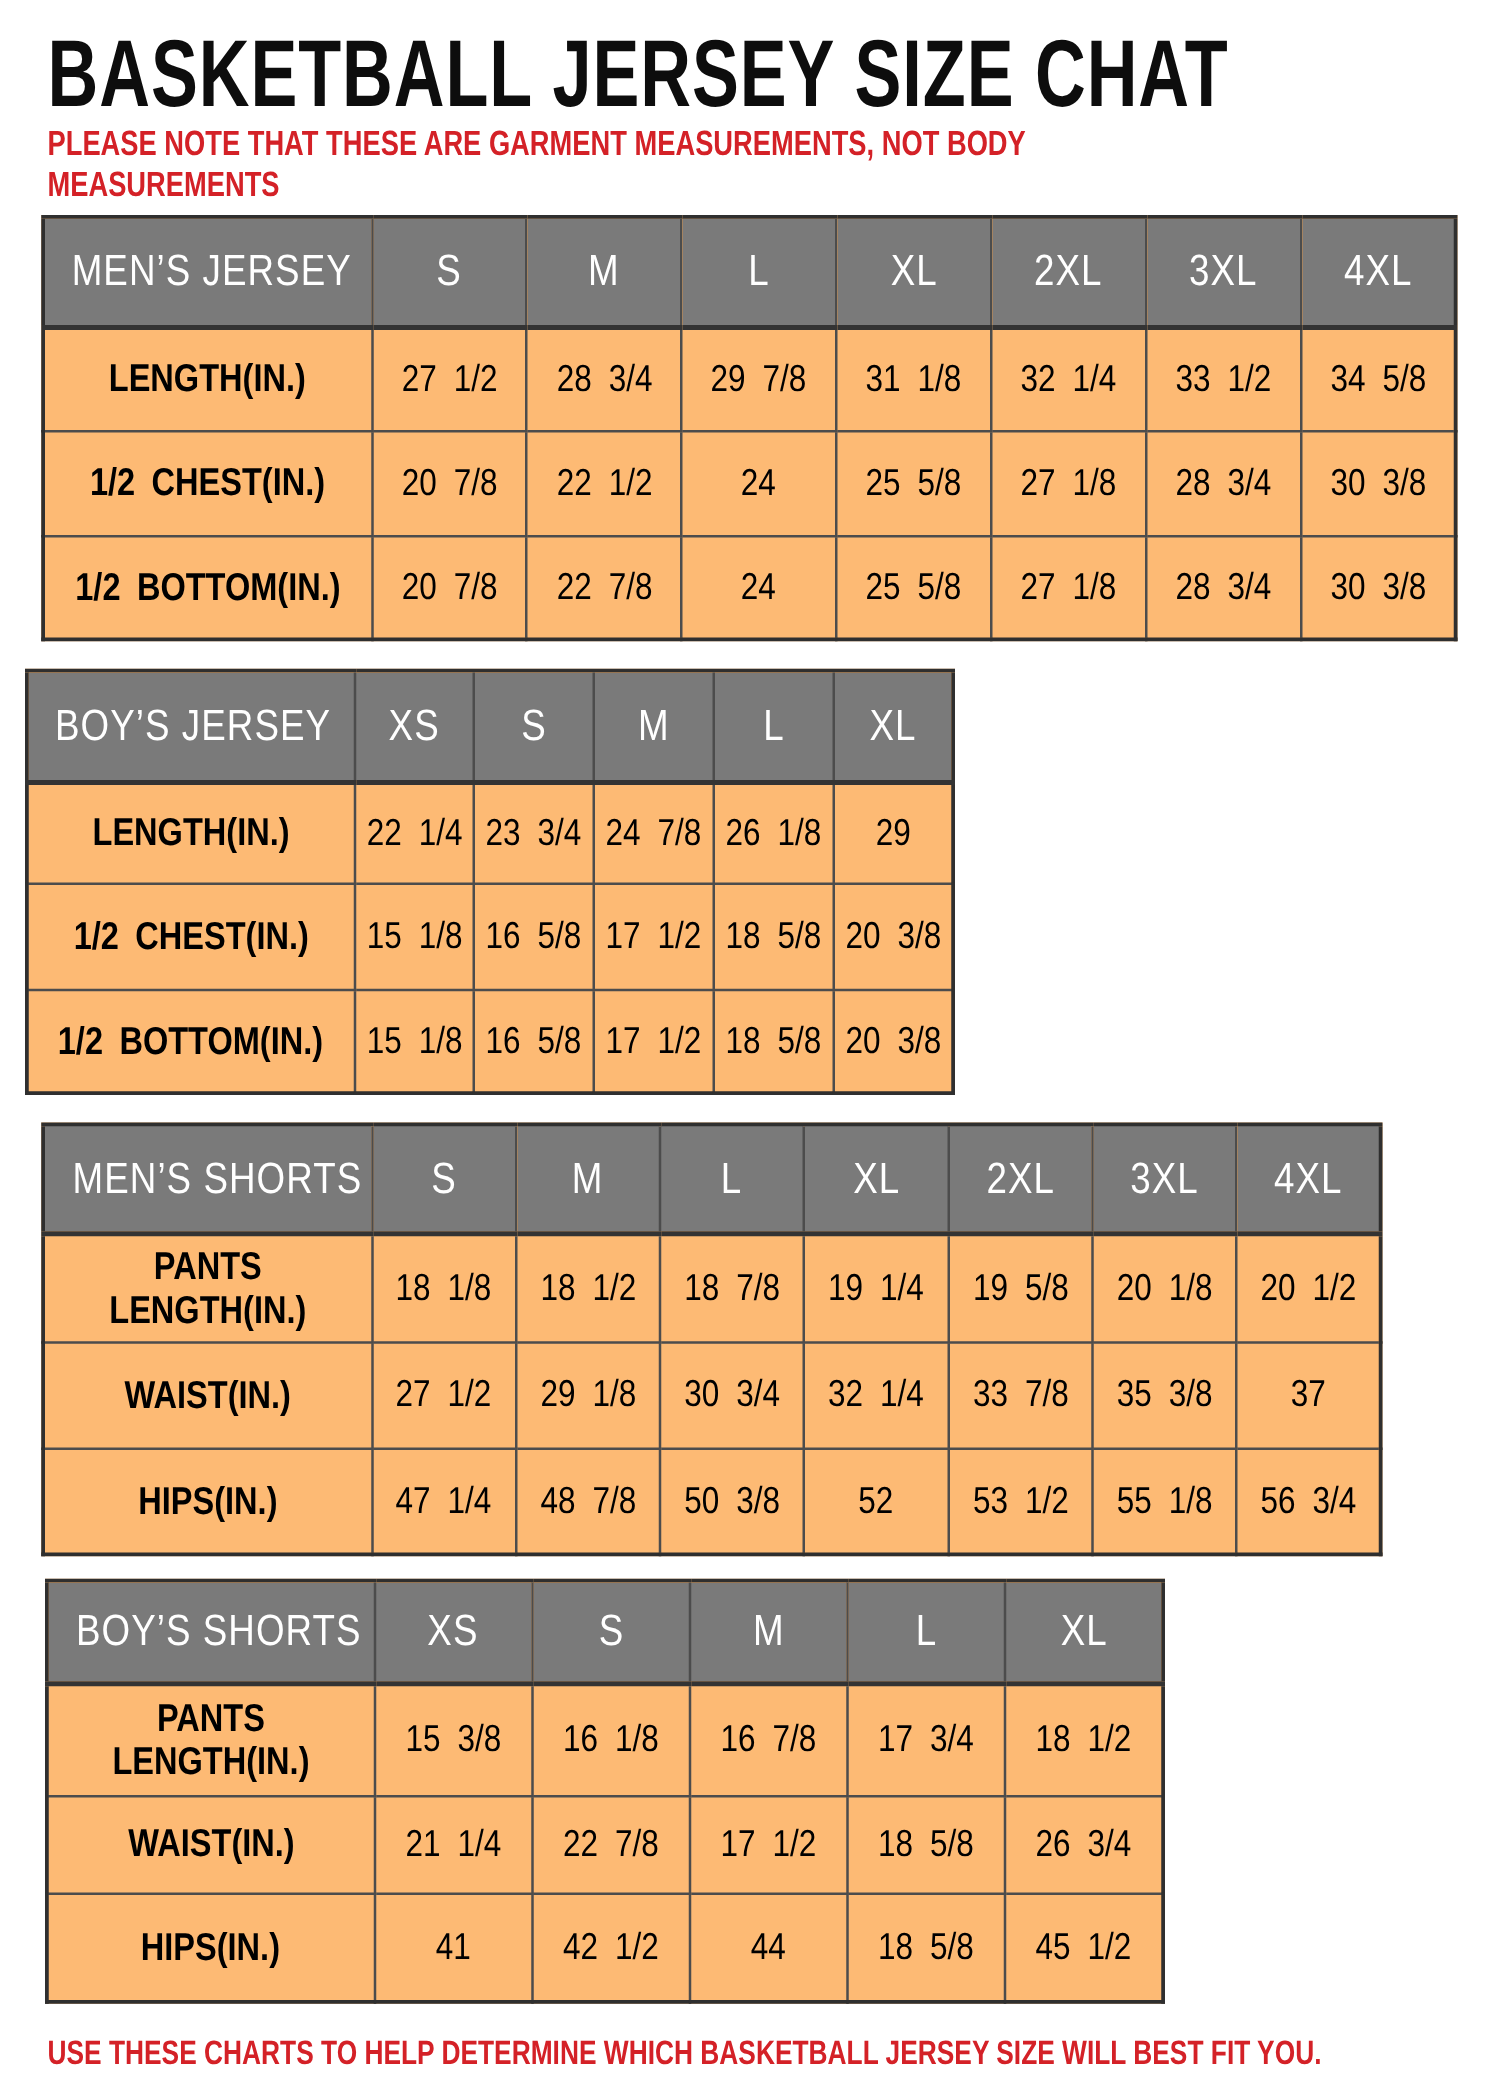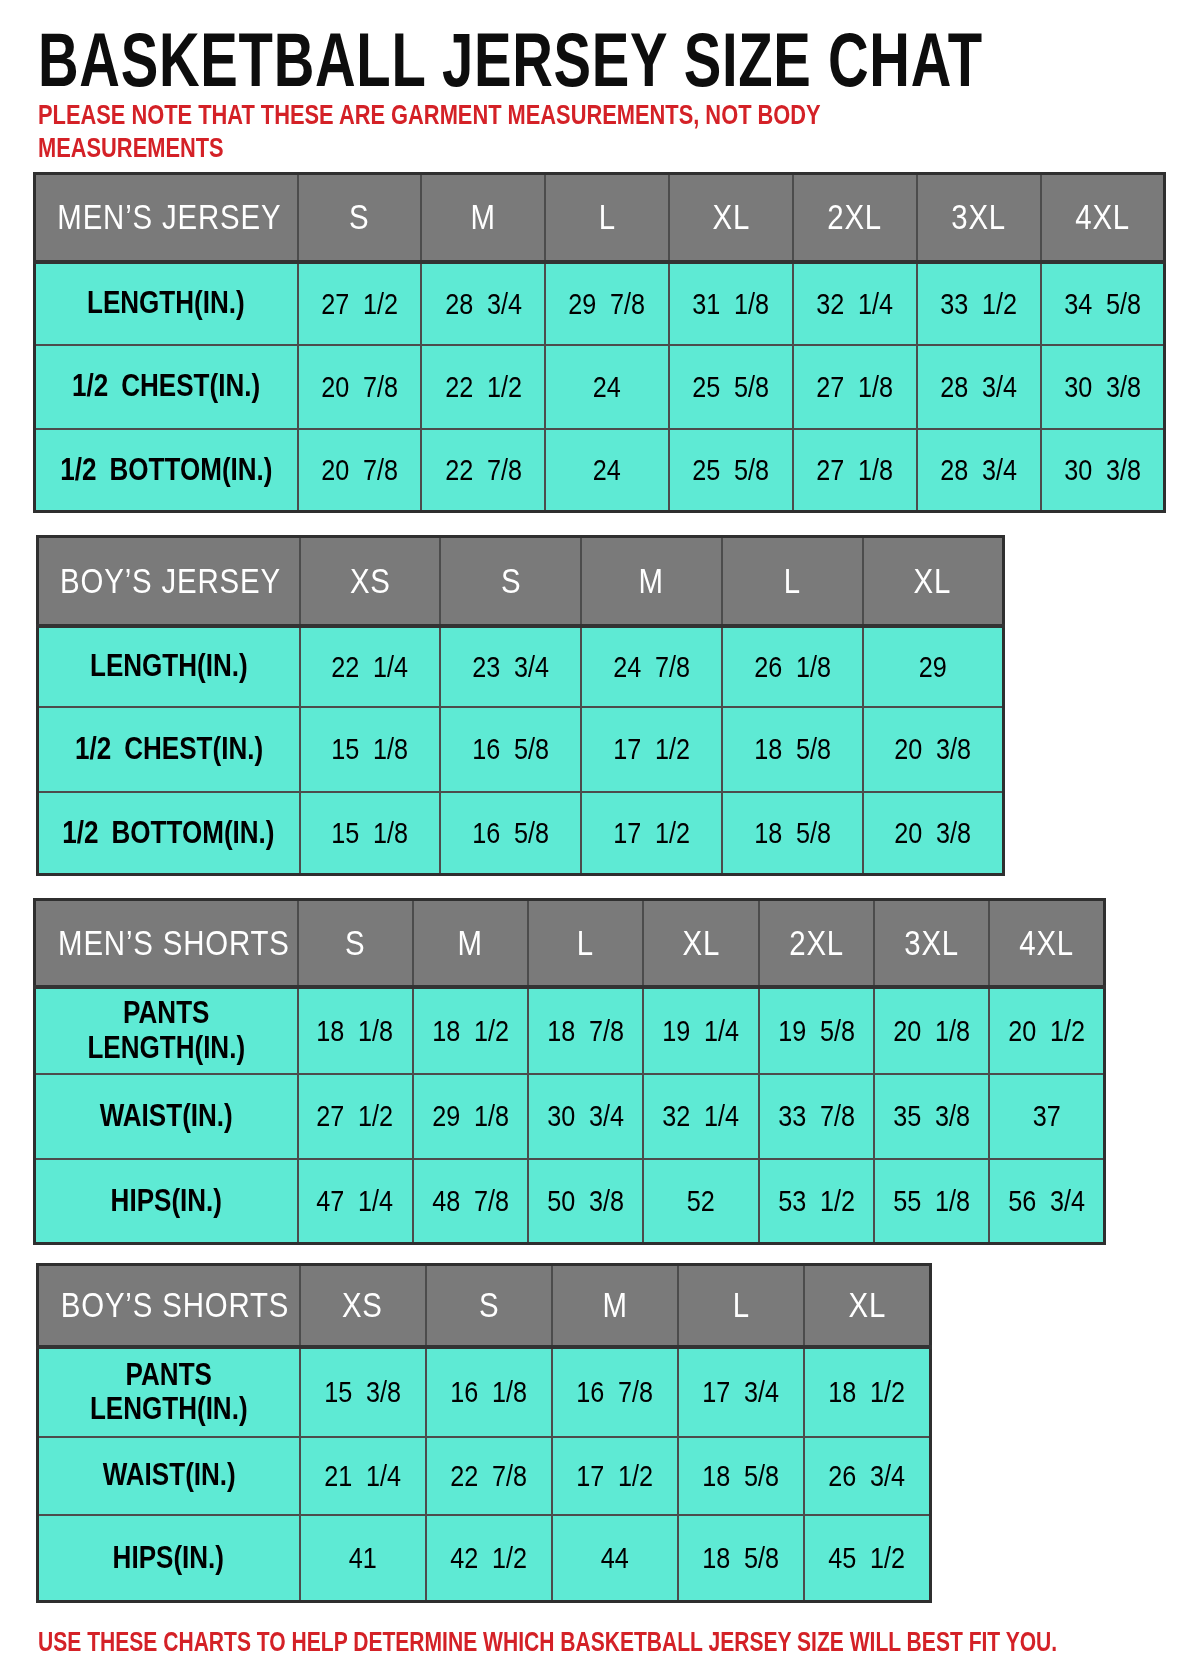--- a/index.html
+++ b/index.html
@@ -44,25 +44,25 @@
     font-weight: bold;
     white-space: nowrap;
     color: #d42127;
     transform: scaleX(0.78);
     transform-origin: left top;
   }
   table.size-table {
     position: absolute;
     border-collapse: collapse;
     table-layout: fixed;
-    background: #5eead4;
+    background: #fdba74;
     border: 3px solid #2f2f2f;
   }
   #t0 { left: 33px;  top: 172px;  width: 1133px; }
-  #t1 { left: 36px;  top: 535px;  width: 969px;  }
+  #t1 { left: 20px;  top: 535px;  width: 744px;  }
   #t2 { left: 33px;  top: 898px;  width: 1073px; }
   #t3 { left: 36px;  top: 1263px; width: 896px;  }
 
   .size-table th, .size-table td {
     border: 2px solid #4c4c4c;
     padding: 0;
     text-align: center;
     vertical-align: middle;
     overflow: hidden;
   }

